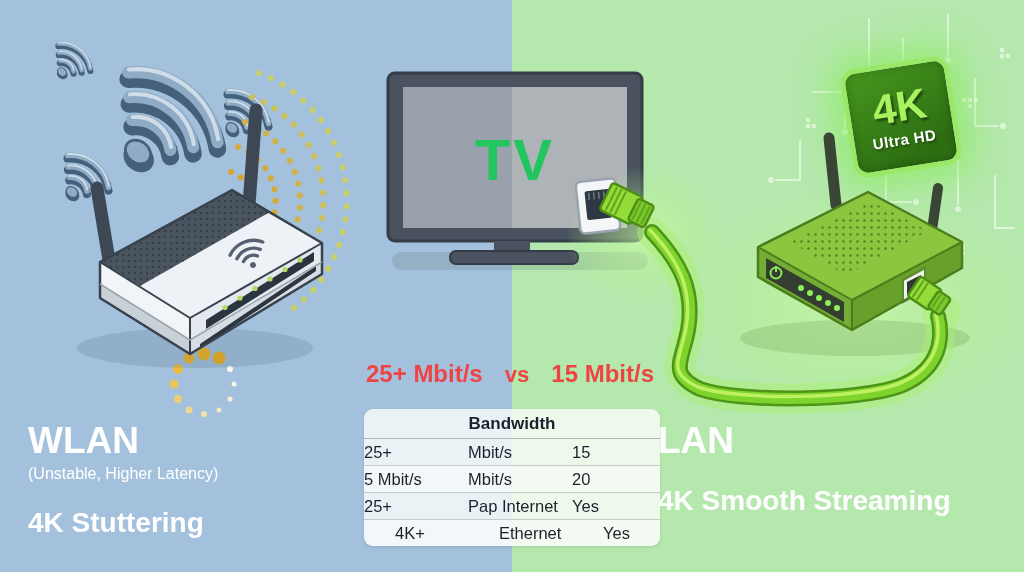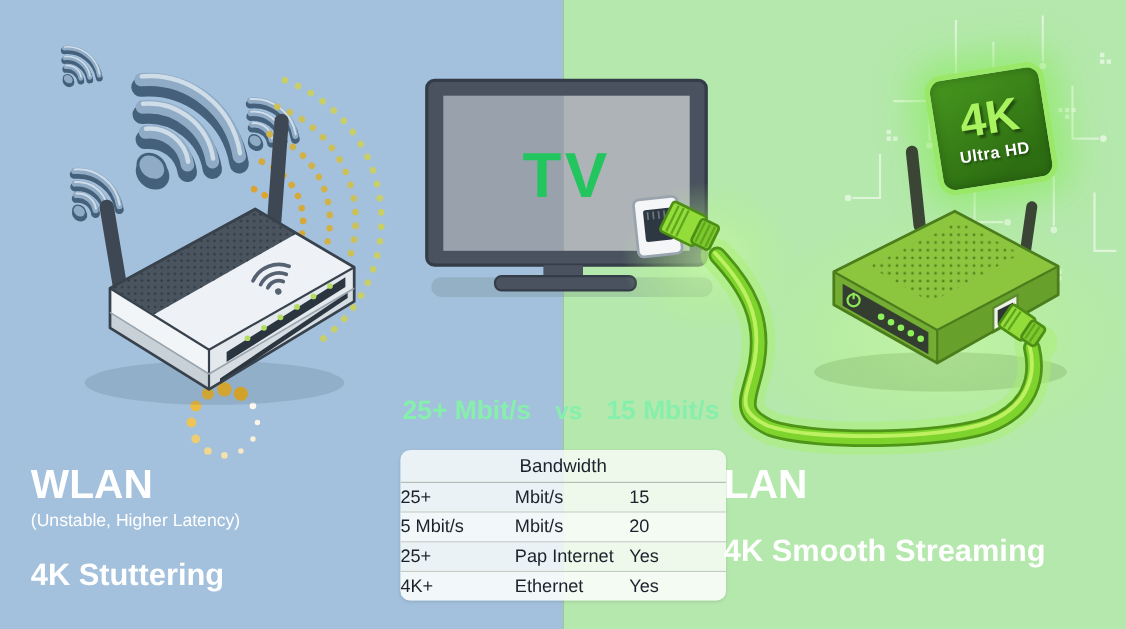--- a/index.html
+++ b/index.html
@@ -19,34 +19,34 @@
     background:linear-gradient(155deg,#47971f 0%,#2d6e12 80%);
     border:5px solid #99e868;border-radius:16px;
     box-shadow:0 0 34px 12px rgba(140,235,100,.75), inset 0 0 10px rgba(0,0,0,.25);
     display:flex;flex-direction:column;align-items:center;justify-content:center;
   }
   #badge .l1{font-size:42px;font-weight:800;color:#a9f260;line-height:1;
     text-shadow:2px 3px 2px rgba(0,0,0,.4);}
   #badge .l2{font-size:15px;font-weight:700;color:#ffffff;margin-top:3px;
     text-shadow:1px 2px 2px rgba(0,0,0,.35);letter-spacing:.5px;}
   #art-layer{z-index:3;}
-  .txt{position:absolute;z-index:4;color:#86efac;}
+  .txt{position:absolute;z-index:4;color:#ef4444;}
   #tv-label{left:402px;top:126px;width:226px;text-align:center;
     font-size:58px;font-weight:700;color:#22c55e;letter-spacing:3px;}
   #compare-row{left:366px;top:360px;width:288px;display:flex;
     justify-content:space-between;align-items:baseline;font-weight:700;font-size:24px;}
   #compare-row .vs{font-size:22px;}
   #band-table{left:364px;top:409px;width:296px;height:137px;z-index:4;position:absolute;
     background:rgba(250,252,250,.82);border-radius:9px;overflow:hidden;
     font-size:16.5px;color:#1c222c;box-shadow:0 1px 3px rgba(40,60,50,.15);}
   #band-table .thead{height:29px;display:flex;align-items:center;justify-content:center;
-    font-weight:400;font-size:17px;border-bottom:1px solid #aeb8b1;}
+    font-weight:700;font-size:17px;border-bottom:1px solid #aeb8b1;}
   #band-table .trow{height:26px;display:grid;grid-template-columns:104px 104px 88px;
     align-items:center;border-bottom:1px solid #c3ccc5;}
-  #band-table .trow:last-child{border-bottom:none;}
+  #band-table .trow:last-child{border-bottom:none;padding-left:31px;}
   #band-table .trow:nth-child(odd){background:rgba(255,255,255,.38);}
   #band-table .cell{text-align:left;}
   .caption{position:absolute;z-index:4;text-align:left;color:#ffffff;}
   #wlan-block{left:28px;top:421px;width:354px;}
   #lan-block{left:658px;top:421px;width:346px;}
   .caption .title{font-size:37px;font-weight:700;line-height:1.1;}
   .caption .subtitle{font-size:16px;font-weight:400;line-height:1.25;margin-top:2px;}
   .caption .status{font-size:28px;font-weight:700;margin-top:23px;}
 </style>
 </head>

